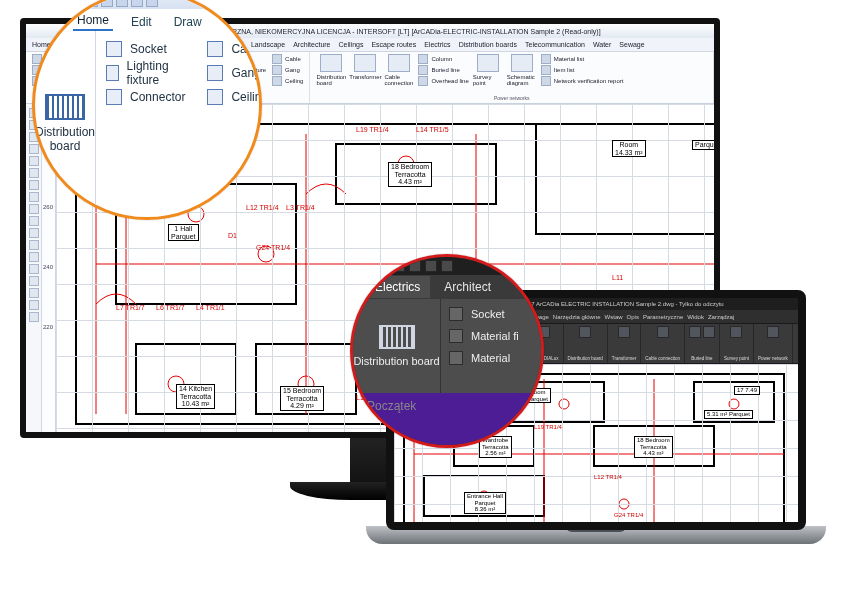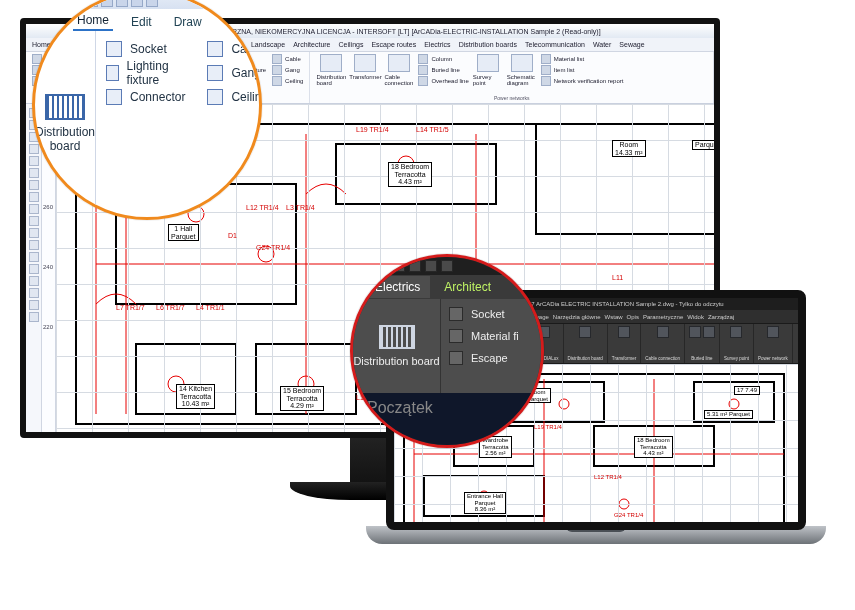--- a/index.html
+++ b/index.html
@@ -76,30 +76,30 @@
   .dark-ribbon .grp .r { display:flex; gap:2px; }
   .dark-ribbon .dico { width:12px; height:12px; background:#51555c; border:1px solid #26282c; }
   .dark-canvas { position:relative; width:100%; height:calc(100% - 66px); background:#fff; overflow:hidden; }
 
   
   .mag-red { position:absolute; left:350px; top:254px; width:194px; height:194px; border-radius:50%; border:3px solid #d41b1b; background:#3a3a3a; overflow:hidden; z-index:30; box-shadow:0 0 0 1px rgba(0,0,0,.08); }
   .mr-qat { height:18px; background:#1f1f1f; display:flex; align-items:center; gap:4px; padding-left:6px; }
   .mr-qat .alogo { width:14px; height:14px; background:linear-gradient(135deg,#e03030,#8f1212); clip-path: polygon(50% 0, 100% 100%, 72% 100%, 50% 40%, 28% 100%, 0 100%);}
   .mr-qat .qbtn { width:12px; height:12px; background:#4a4a4a; border:1px solid #262626; }
   .mr-tabs { height:24px; display:flex; align-items:center; gap:4px; padding-left:12px; font-size:12px; }
-  .mr-tabs span { padding:4px 10px; color:#bef264; }
+  .mr-tabs span { padding:4px 10px; color:#e5e5e5; }
   .mr-tabs .active { background:#4d4d4d; color:#fff; }
   .mr-body { display:flex; height:94px; background:#4d4d4d; }
   .mr-left { width:88px; border-right:1px solid #333; display:flex; flex-direction:column; align-items:center; justify-content:center; gap:6px; }
   .mr-left .boardico { width:36px; height:24px; border:2px solid #cfd6e2; background:repeating-linear-gradient(90deg,#cfd6e2 0 2px, transparent 2px 5px);}
   .mr-left .cap { font-size:11px; color:#eee; text-align:center; line-height:1.15; }
   .mr-right { flex:1; padding:4px 0 0 8px; font-size:11px; color:#eee; }
   .mr-right .row { display:flex; align-items:center; gap:8px; height:22px; }
   .mr-ico { width:14px; height:14px; background:#666; border:1px solid #2b2b2b; }
-  .mr-foot { height: calc(100% - 136px); background:#0f172a; color:#888; font-size:16px; padding:6px 0 0 14px; }
+  .mr-foot { height: calc(100% - 136px); background:#4c1d95; color:#888; font-size:12px; padding:6px 0 0 14px; }
 
   .nowrap { white-space: nowrap; }
 </style>
 </head>
 <body>
 
 <div class="monitor">
   <div class="desktop-title">ArCADia 10.3 EN - WEWNĘTRZNA, NIEKOMERCYJNA LICENCJA - INTERSOFT [LT]   [ArCADia-ELECTRIC-INSTALLATION Sample 2 (Read-only)]</div>
 
   <div class="desktop-menubar">
@@ -536,18 +536,18 @@
       <div class="row">
           <div class="mr-ico"></div>
           <span>Socket</span>
         </div>
       <div class="row">
           <div class="mr-ico"></div>
           <span>Material fi</span>
         </div>
       <div class="row">
           <div class="mr-ico"></div>
-          <span>Escape</span>
+          <span>Material</span>
         </div>
     </div>
   </div>
   <div class="mr-foot">Początek</div>
 </div>
 
 </body></html>

